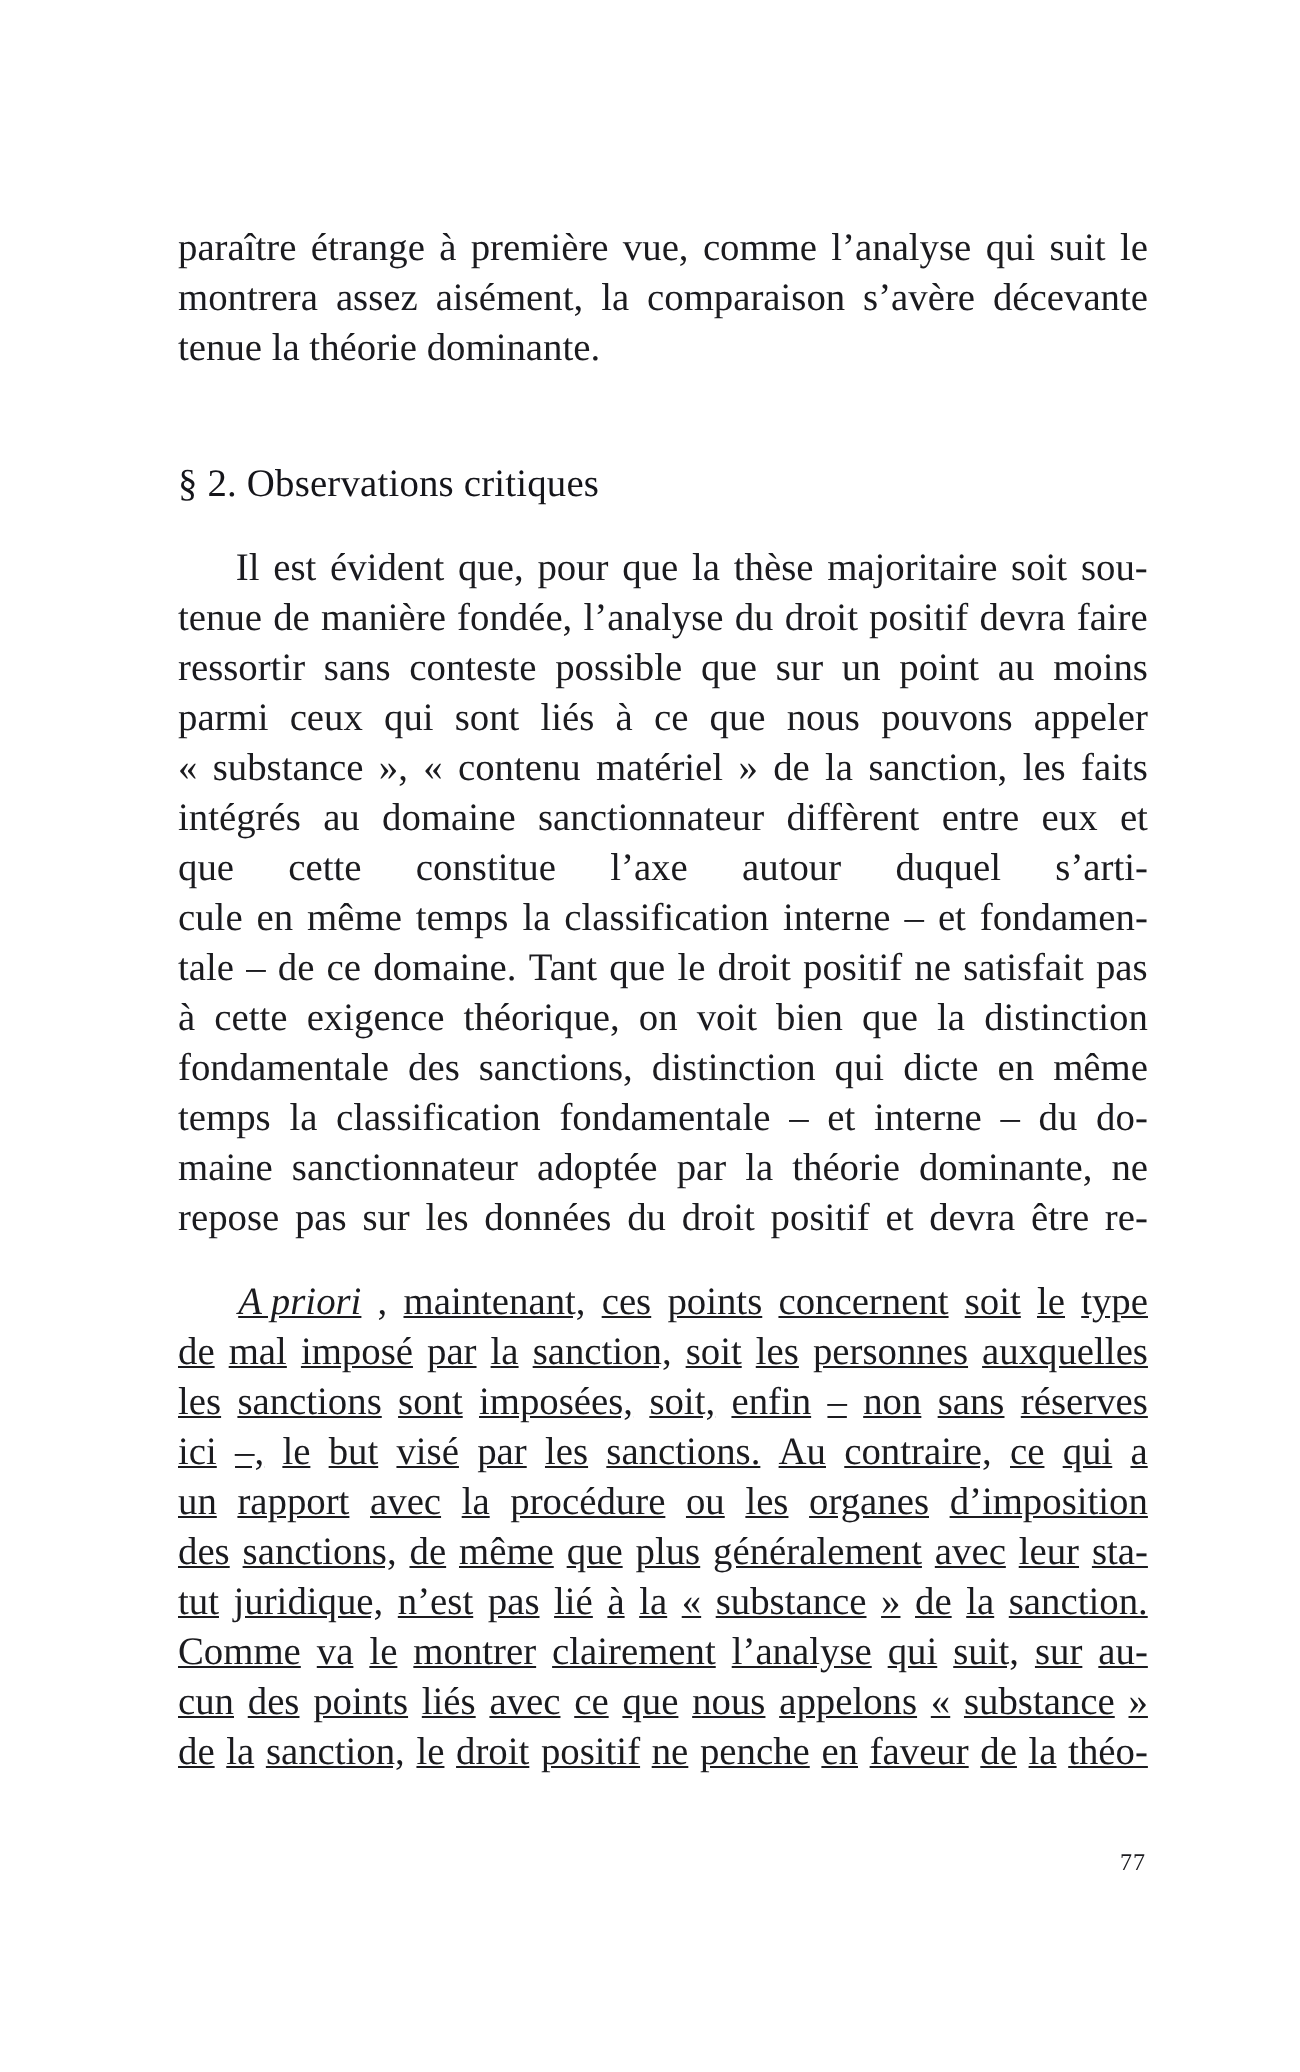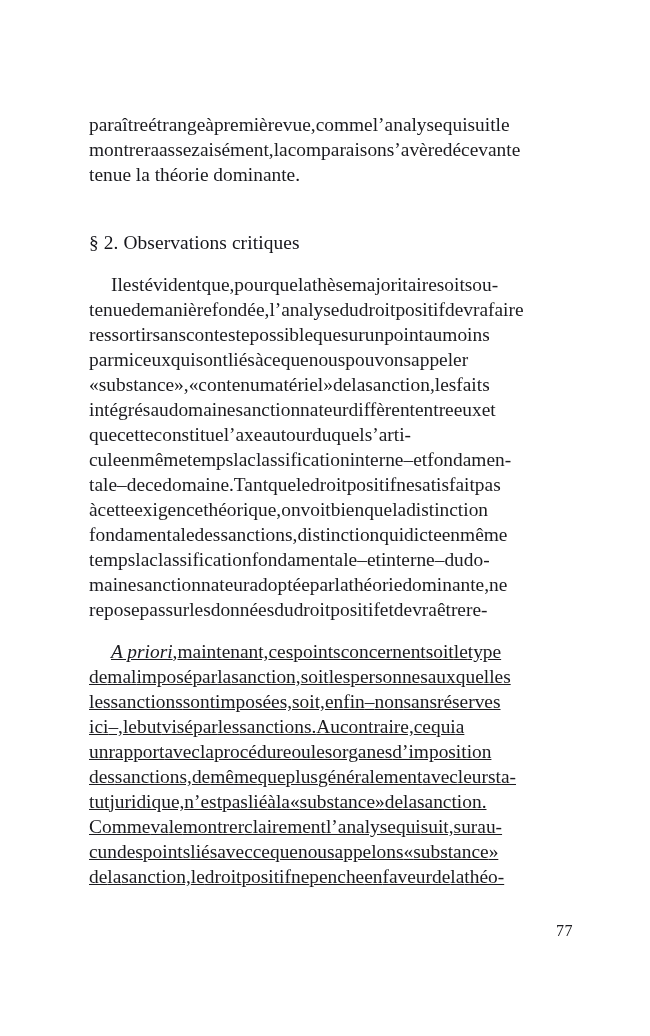--- a/index.html
+++ b/index.html
@@ -31,39 +31,40 @@
     height: 25px;
     line-height: 25px;
     font-size: 19.4px;
     white-space: nowrap;
     letter-spacing: 0;
     color: #1b1b1f;
   }
   
   .ln.just {
     display: flex;
+    justify-content: space-between;
     width: 485px;
   }
   .ln.just > span { white-space: pre; }
   .ln.last { display: block; }
 
   .indent { display: inline-block; width: 22px; }
 
   .para { position: absolute; left: 0; width: 485px; }
   .p-intro { top: 0px; }
   .p-one   { top: 160px; }
   .p-two   { top: 527px; text-decoration: underline; }
 
   .italic { font-style: italic; }
 
   .folio {
     position: absolute;
     right: 77px;
     top: 920px;
-    font-size: 16px;
+    font-size: 12px;
     line-height: 22px;
     color: #1b1b1f;
     letter-spacing: 0.5px;
   }
 </style>
 </head>
 <body>
 
 <div class="page">
 

